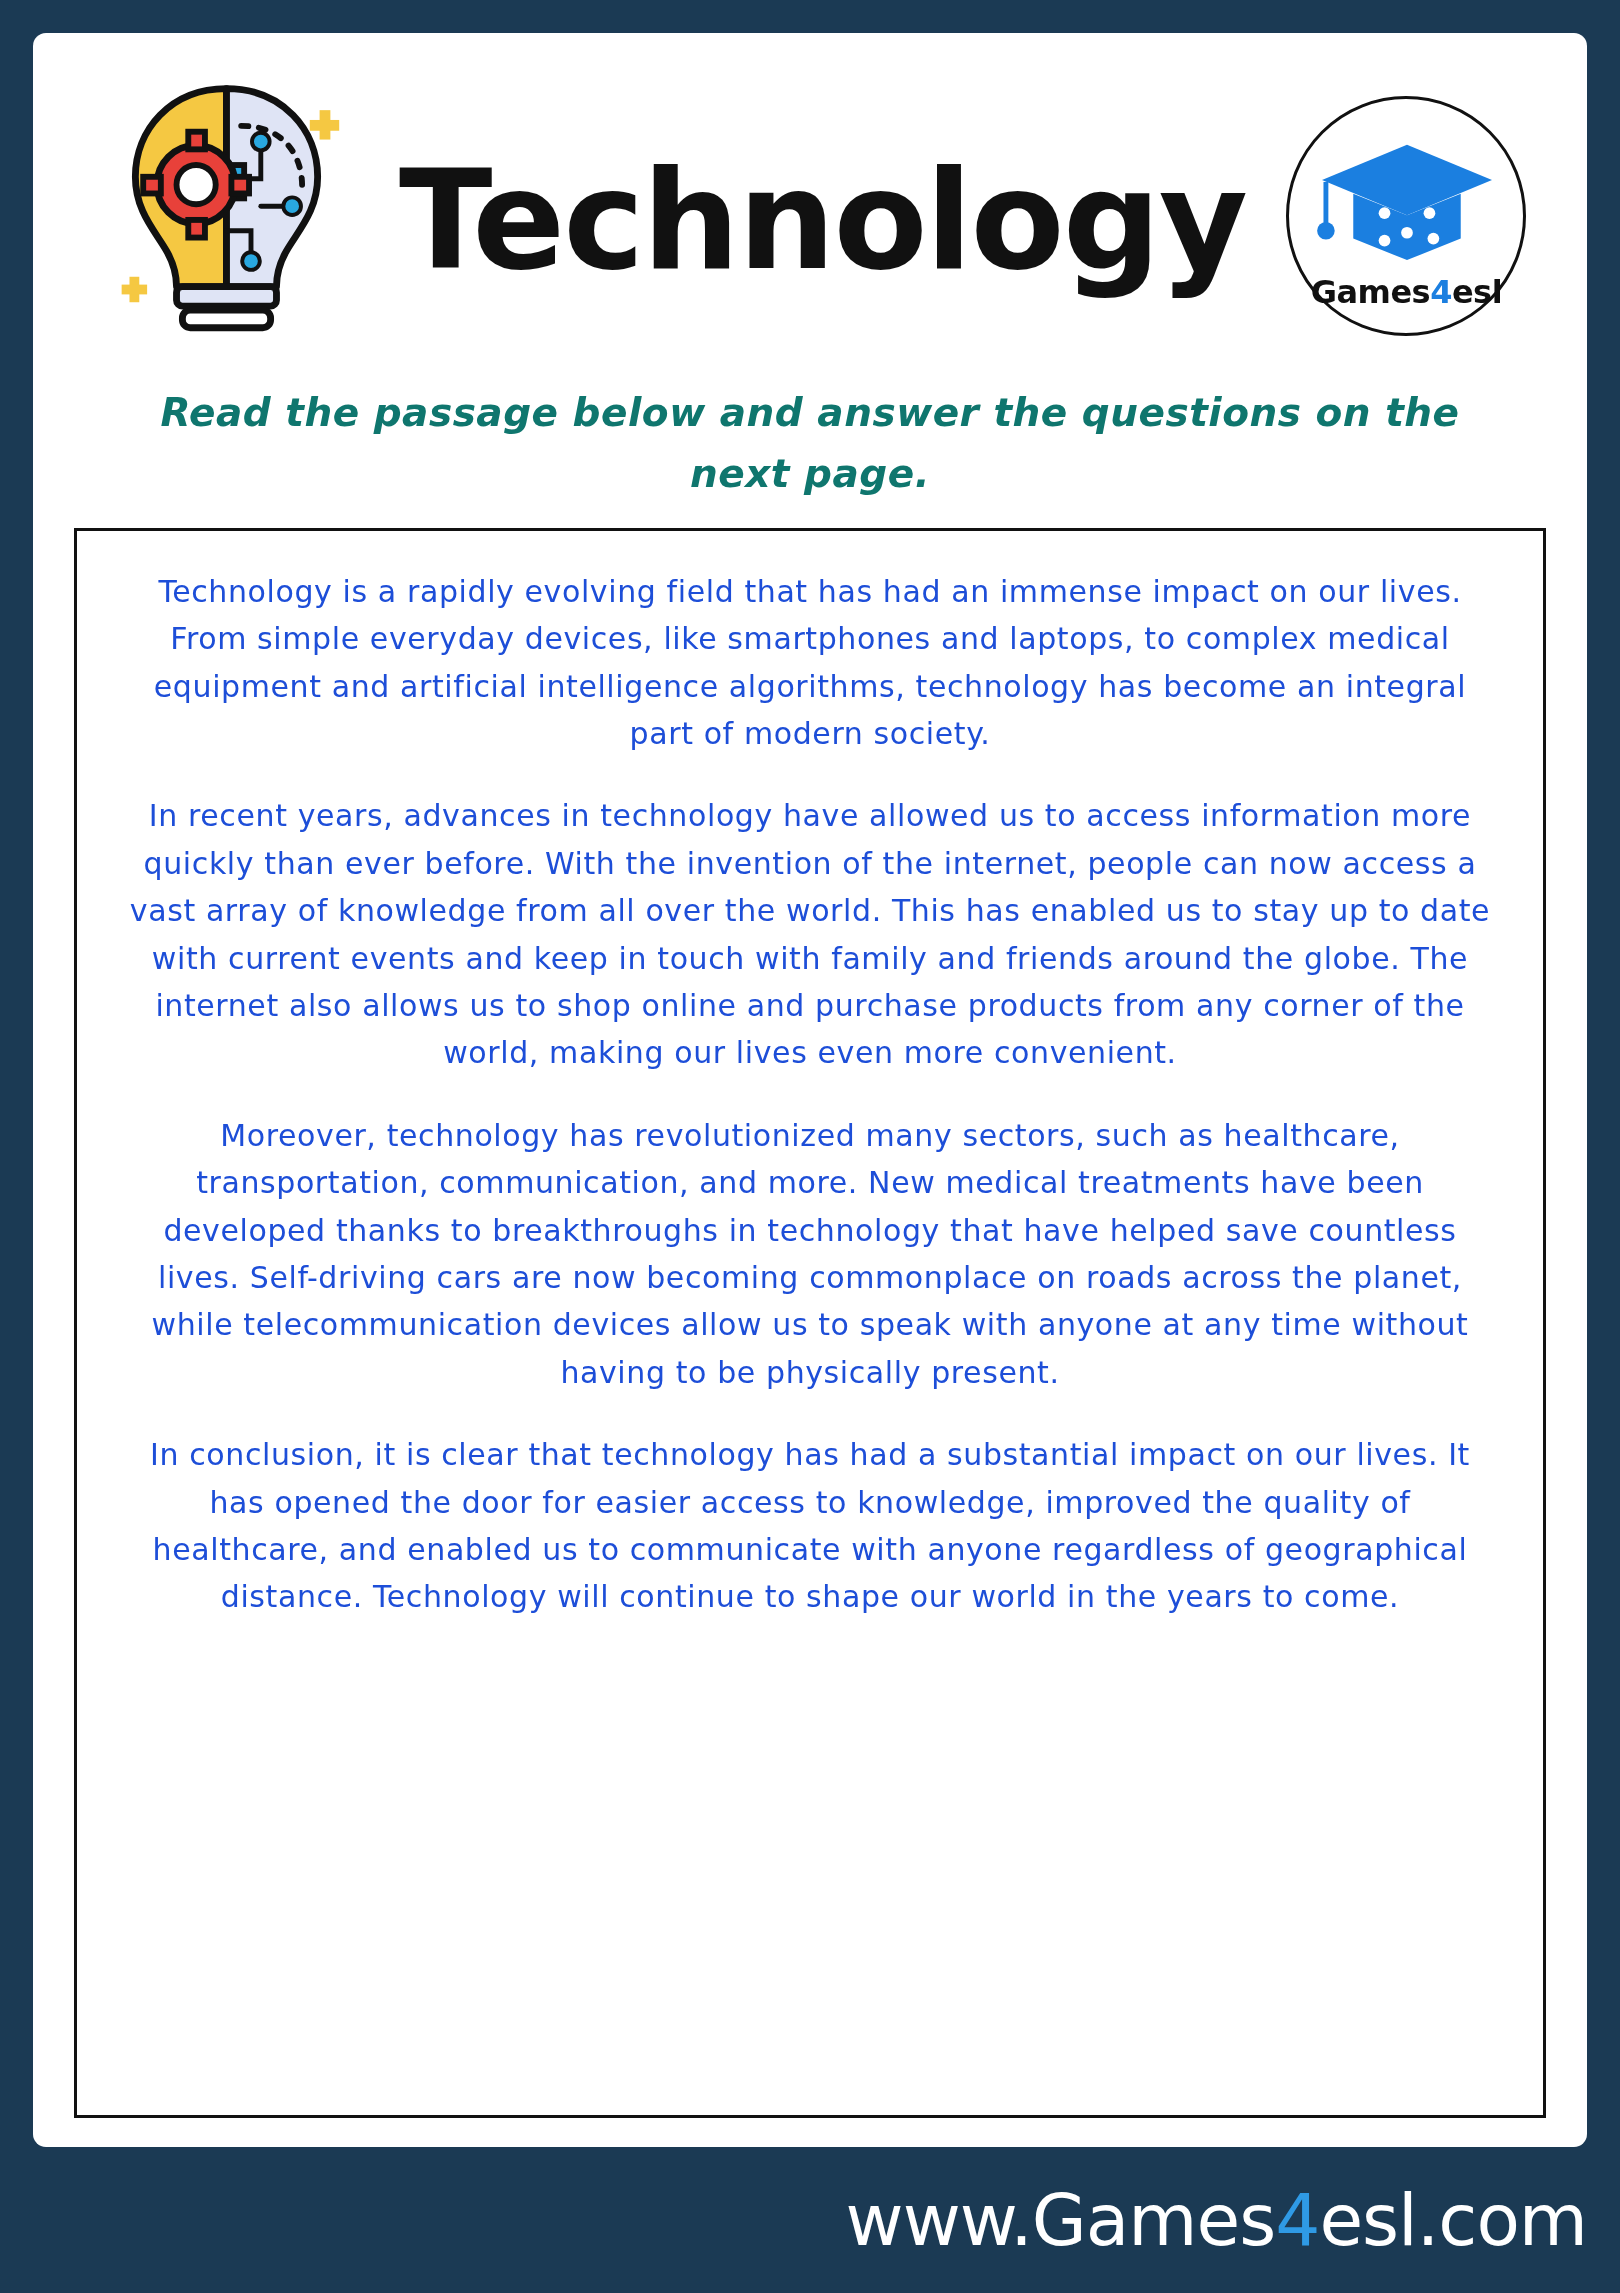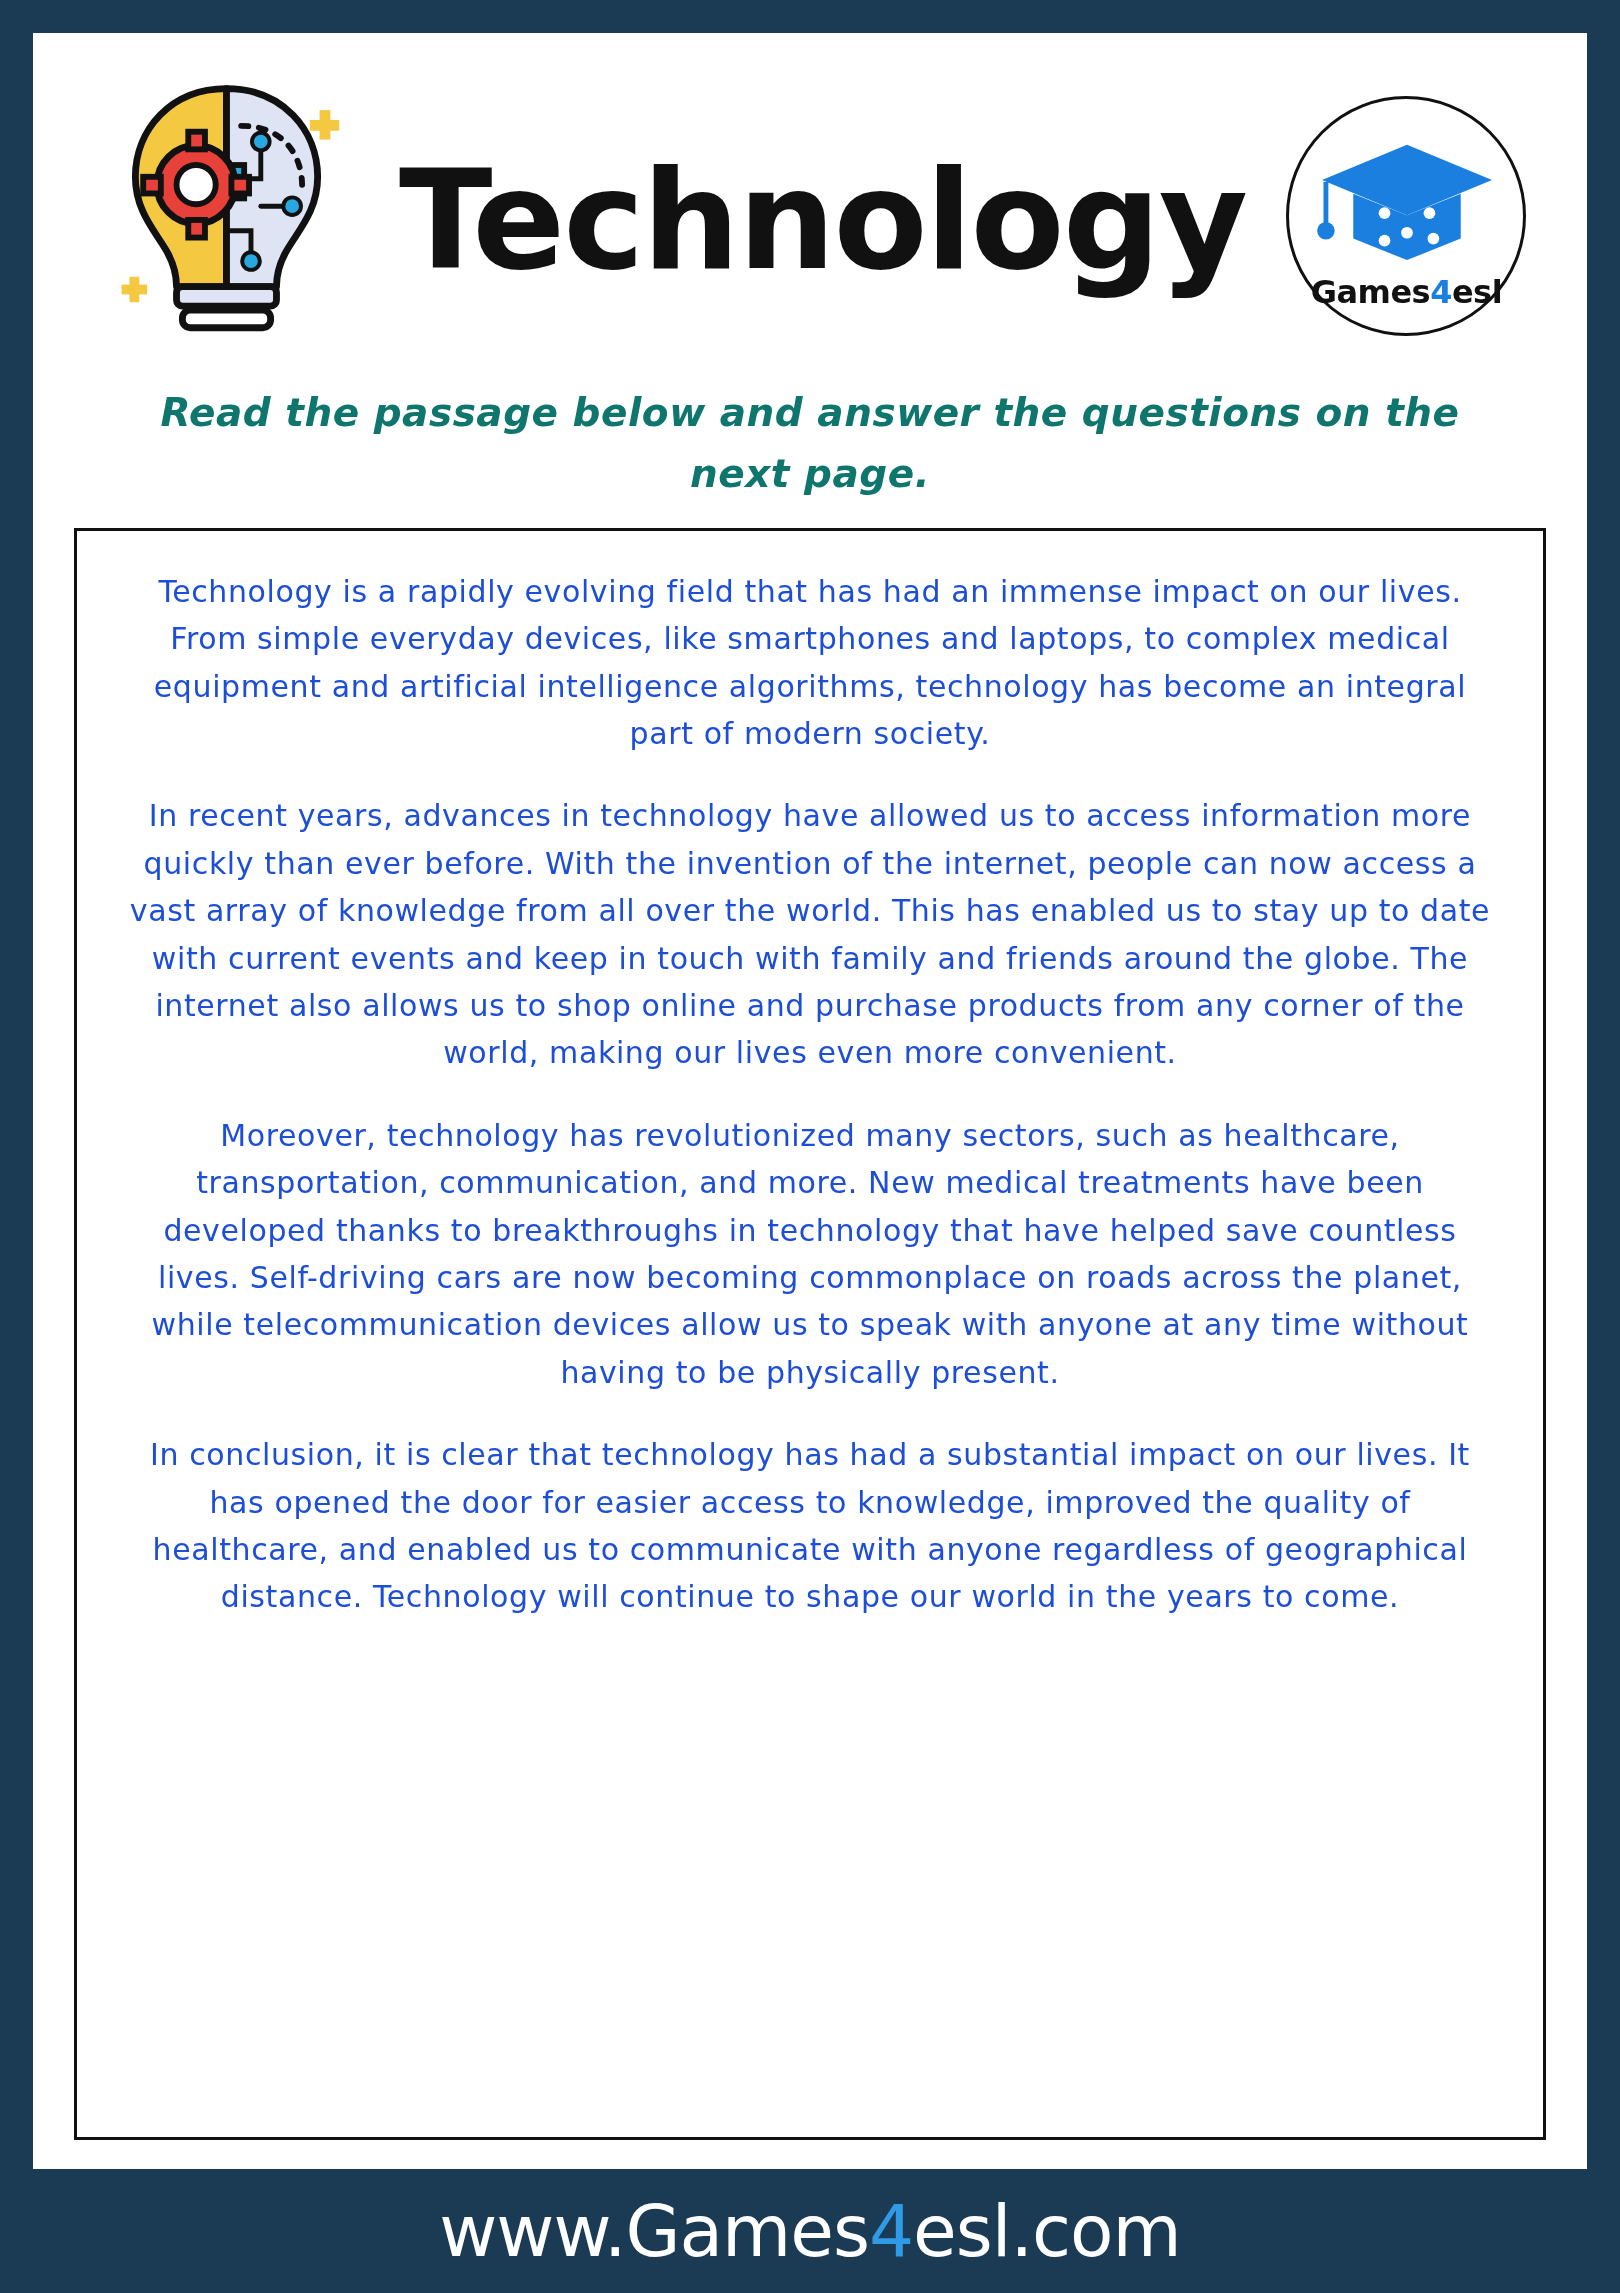--- a/index.html
+++ b/index.html
@@ -24,20 +24,21 @@
     flex-direction: column;
   }
   .sheet {
     background: #ffffff;
     flex: 1 1 auto;
     display: flex;
     flex-direction: column;
     align-items: center;
     padding: 21.6px 41px 29px 41px;
     box-sizing: border-box;
+    border-radius: 13px;
   }
   
   .header {
     width: 100%;
     display: flex;
     align-items: center;
     justify-content: space-between;
     height: 323px;
     box-sizing: border-box;
     padding: 0 19.6px;
@@ -122,25 +123,25 @@
     font-family: "DejaVu Sans", sans-serif;
     font-size: 30px;
     line-height: 1.58;
     letter-spacing: 0.6px;
     color: #1d4ed8;
   }
   .passage-box p:last-child { margin-bottom: 8px; }
 
   
   .footer {
-    height: 125px;
+    height: 147px;
     flex: 0 0 auto;
     display: flex;
     align-items: center;
-    justify-content: center;
+    justify-content: flex-end;
     background: #1b3a54;
   }
   .footer-text {
     font-family: "DejaVu Sans", sans-serif;
     font-size: 71px;
     color: #ffffff;
     letter-spacing: -1px;
   }
   .footer-text .four { color: #2f9ae5; }
 </style>

